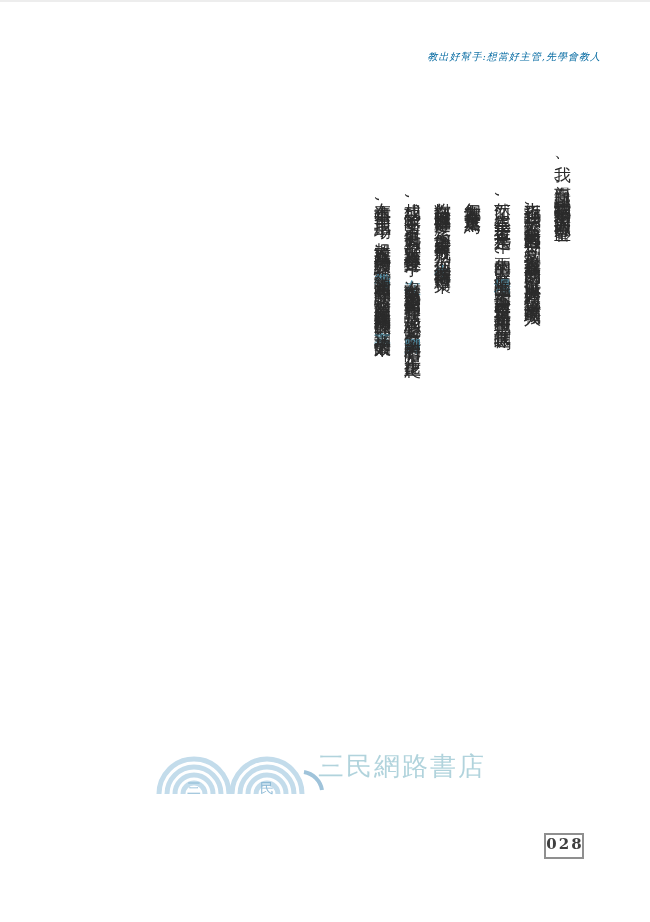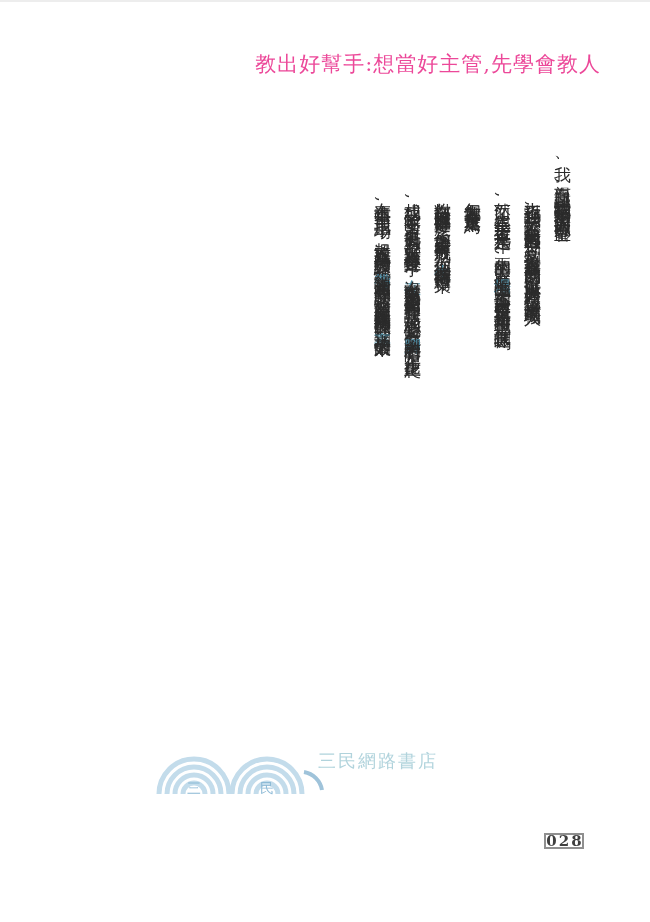--- a/index.html
+++ b/index.html
@@ -8,53 +8,53 @@
   }
   html,body{margin:0;padding:0;background:#fff;}
   .page{
     position:relative;width:650px;height:922px;background:#ffffff;
     overflow:hidden;font-family:"DejaVu Serif", serif;
     border-top:2px solid #ededed;box-sizing:border-box;
   }
   
   .running-head{
     position:absolute;top:48px;right:49px;
-    font-size:21px;letter-spacing:1px;color:#ec4899;white-space:nowrap;
+    font-size:10px;letter-spacing:1px;color:#0369a1;white-space:nowrap;font-style:italic;
   }
   
   .body-text{
     position:absolute;top:150px;right:72px;height:593px;
     writing-mode:vertical-rl;text-orientation:mixed;
     font-size:17px;line-height:30px;letter-spacing:1.5px;
     color:#2b2b2b;z-index:2;
   }
   .body-text p{margin:0;padding:0;}
   .body-text p.indent{text-indent:37px;}
   .body-text .tint{color:var(--tinted-text);}
   
   .watermark{position:absolute;left:0;top:0;width:650px;height:922px;z-index:1;pointer-events:none;}
   .wm-logo{position:absolute;left:146px;top:748px;width:180px;height:46px;opacity:.85;}
   .wm-logo path{fill:none;stroke:var(--arc);stroke-width:5;}
   .wm-logo path.frag{stroke:#8fb9d4;stroke-width:4;}
   .wm-logo text{fill:var(--logo-char);font-size:14px;font-family:"DejaVu Serif",serif;}
   .wm-name{
     position:absolute;left:318px;top:747px;
-    font-size:18px;letter-spacing:2px;color:var(--site-name);
+    font-size:26px;letter-spacing:2px;color:var(--site-name);
     opacity:.8;white-space:nowrap;
   }
   .wm-url{
     position:absolute;left:320px;top:774px;
     font-family:"DejaVu Sans",sans-serif;
     font-size:15px;letter-spacing:.5px;color:var(--site-url);
     opacity:.9;white-space:nowrap;
   }
   
   .folio{
-    position:absolute;left:544px;top:831px;width:40px;height:16px;
-    border:2px solid #8f8f8f;display:flex;align-items:center;justify-content:center;
+    position:absolute;left:544px;top:831px;width:40px;height:26px;
+    border:2px solid #8f8f8f;display:flex;justify-content:center;
     box-sizing:border-box;background:#fff;z-index:3;
   }
   .folio span{
     font-size:15px;font-weight:700;color:#3f3f3f;letter-spacing:2px;
     transform:translateX(1px);
   }
 </style>
 </head>
 <body>
 

